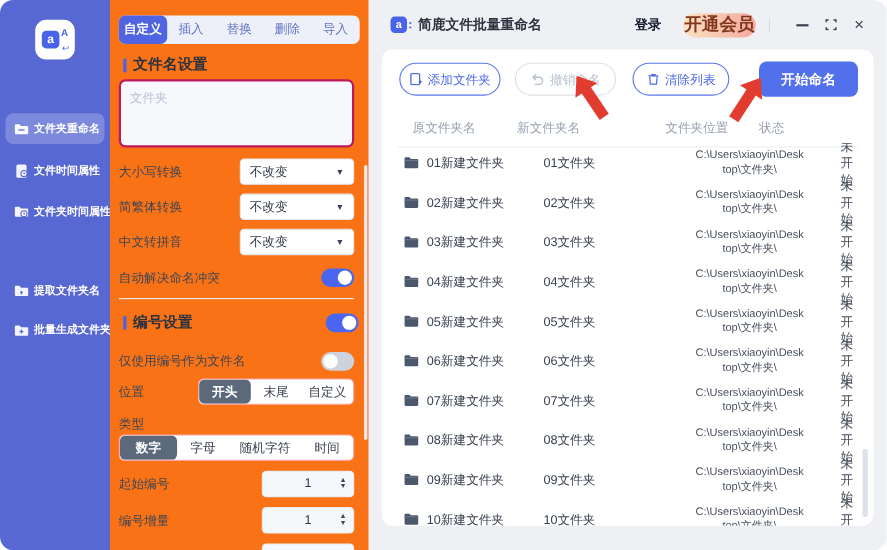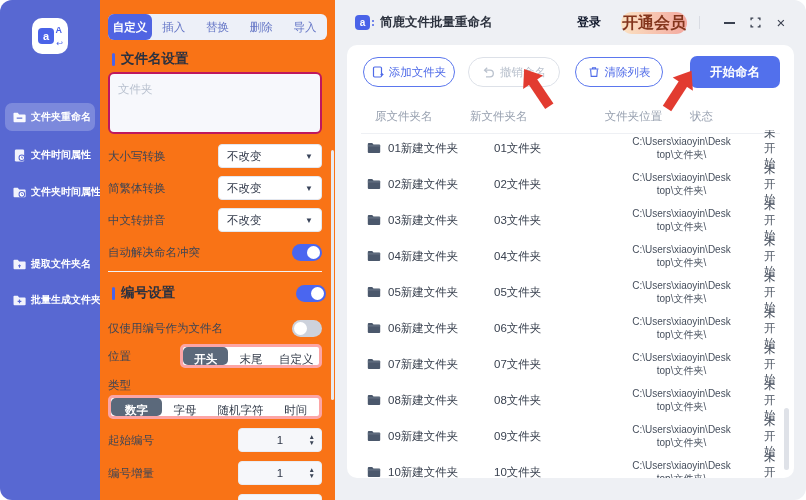--- a/index.html
+++ b/index.html
@@ -32,21 +32,21 @@
   .flabel { font-size:11.5px; color:#3d4555; }
   .select { width:104px; height:24px; border:1px solid #e3e7ef; border-radius:4px; display:flex; align-items:center; justify-content:space-between; padding:0 8px; font-size:11.5px; color:#2f3748; background:#fff; cursor:pointer; }
   .caret { font-size:8px; color:#39445a; }
   .toggle { position:relative; width:30px; height:17px; border-radius:9px; cursor:pointer; flex:0 0 auto; }
   .toggle.on { background:#4a66f0; }
   .toggle.off { background:#cdd2dc; }
   .knob { position:absolute; top:2px; width:13px; height:13px; background:#fff; border-radius:50%; }
   .toggle.on .knob { right:2px; }
   .toggle.off .knob { left:2px; }
   .divider { position:absolute; left:8px; top:271px; width:214px; height:1px; background:#f0f2f6; }
-  .segwrap { height:24px; border:3px solid #fca5a5; border-radius:5px; display:flex; background:#fff; overflow:hidden; }
+  .segwrap { height:24px; border:1px solid #fca5a5; border-radius:5px; display:flex; background:#fff; overflow:hidden; }
   .seg { flex:1; text-align:center; font-size:11.5px; color:#39414f; line-height:24px; cursor:pointer; white-space:nowrap; padding:0 4px; }
   .seg.active { background:#5b697b; color:#fff; border-radius:5px; font-weight:bold; }
   .spinner { position:relative; width:84px; height:24px; background:#f6f7fa; border:1px solid #e9ecf2; border-radius:4px; display:flex; align-items:center; }
   .spin-val { flex:1; text-align:center; font-size:11.5px; color:#2f3748; }
   .spin-arrows { position:absolute; right:6px; top:0; height:100%; display:flex; flex-direction:column; justify-content:center; font-size:6.5px; line-height:6px; color:#3a4456; cursor:pointer; }
 
   
   .main { position:absolute; left:335px; top:0; width:471px; height:500px; }
   .titlebar { position:absolute; top:0; left:0; width:100%; height:45px; display:flex; align-items:center; padding:0 16px 0 20px; }
   .app-mini { width:15px; height:15px; background:#4a63e8; border-radius:4px; color:#fff; font-size:10px; font-weight:bold; text-align:center; line-height:15px; }

